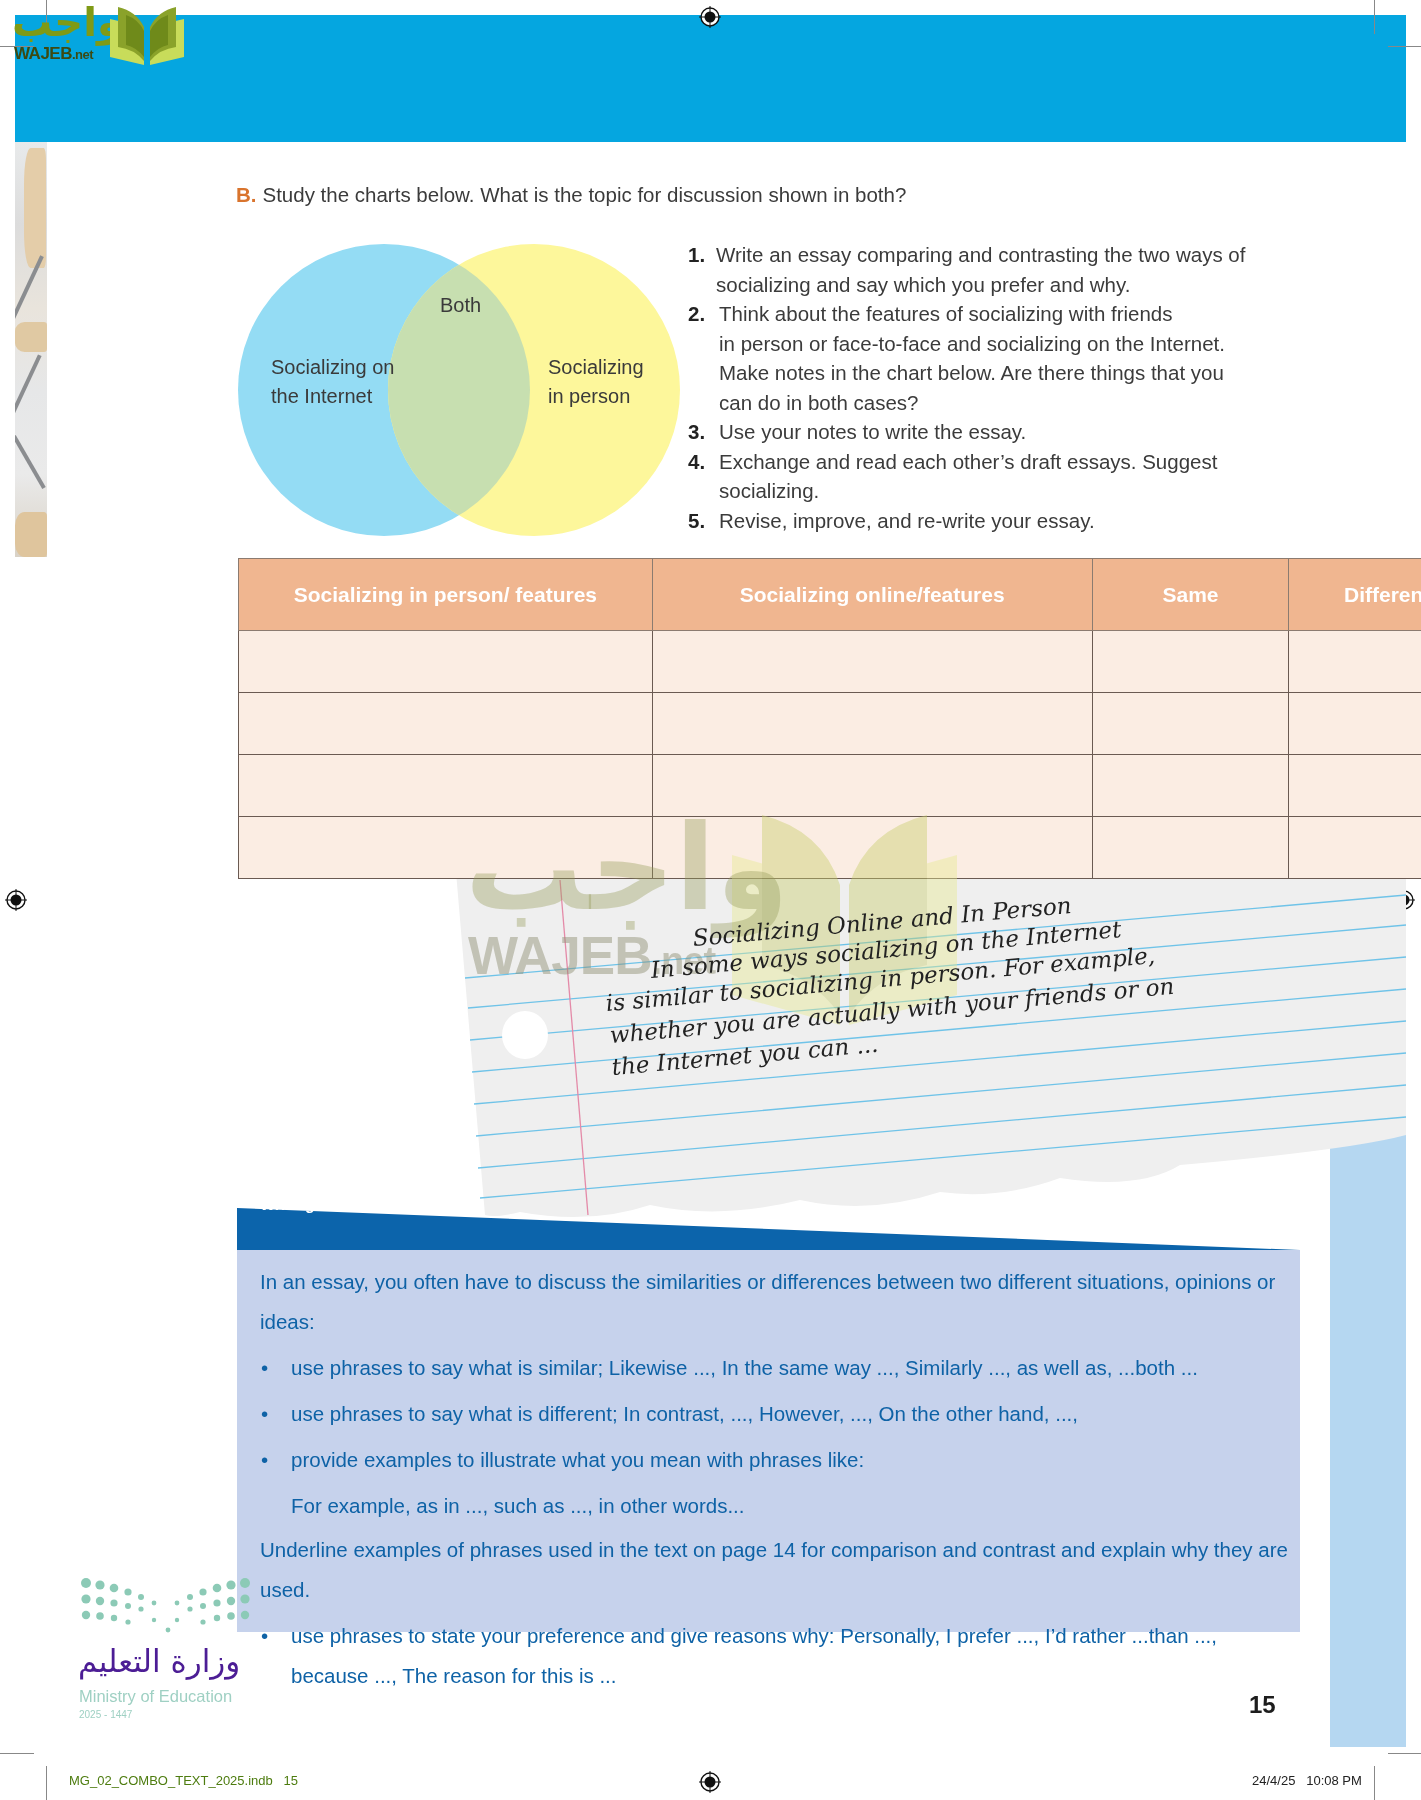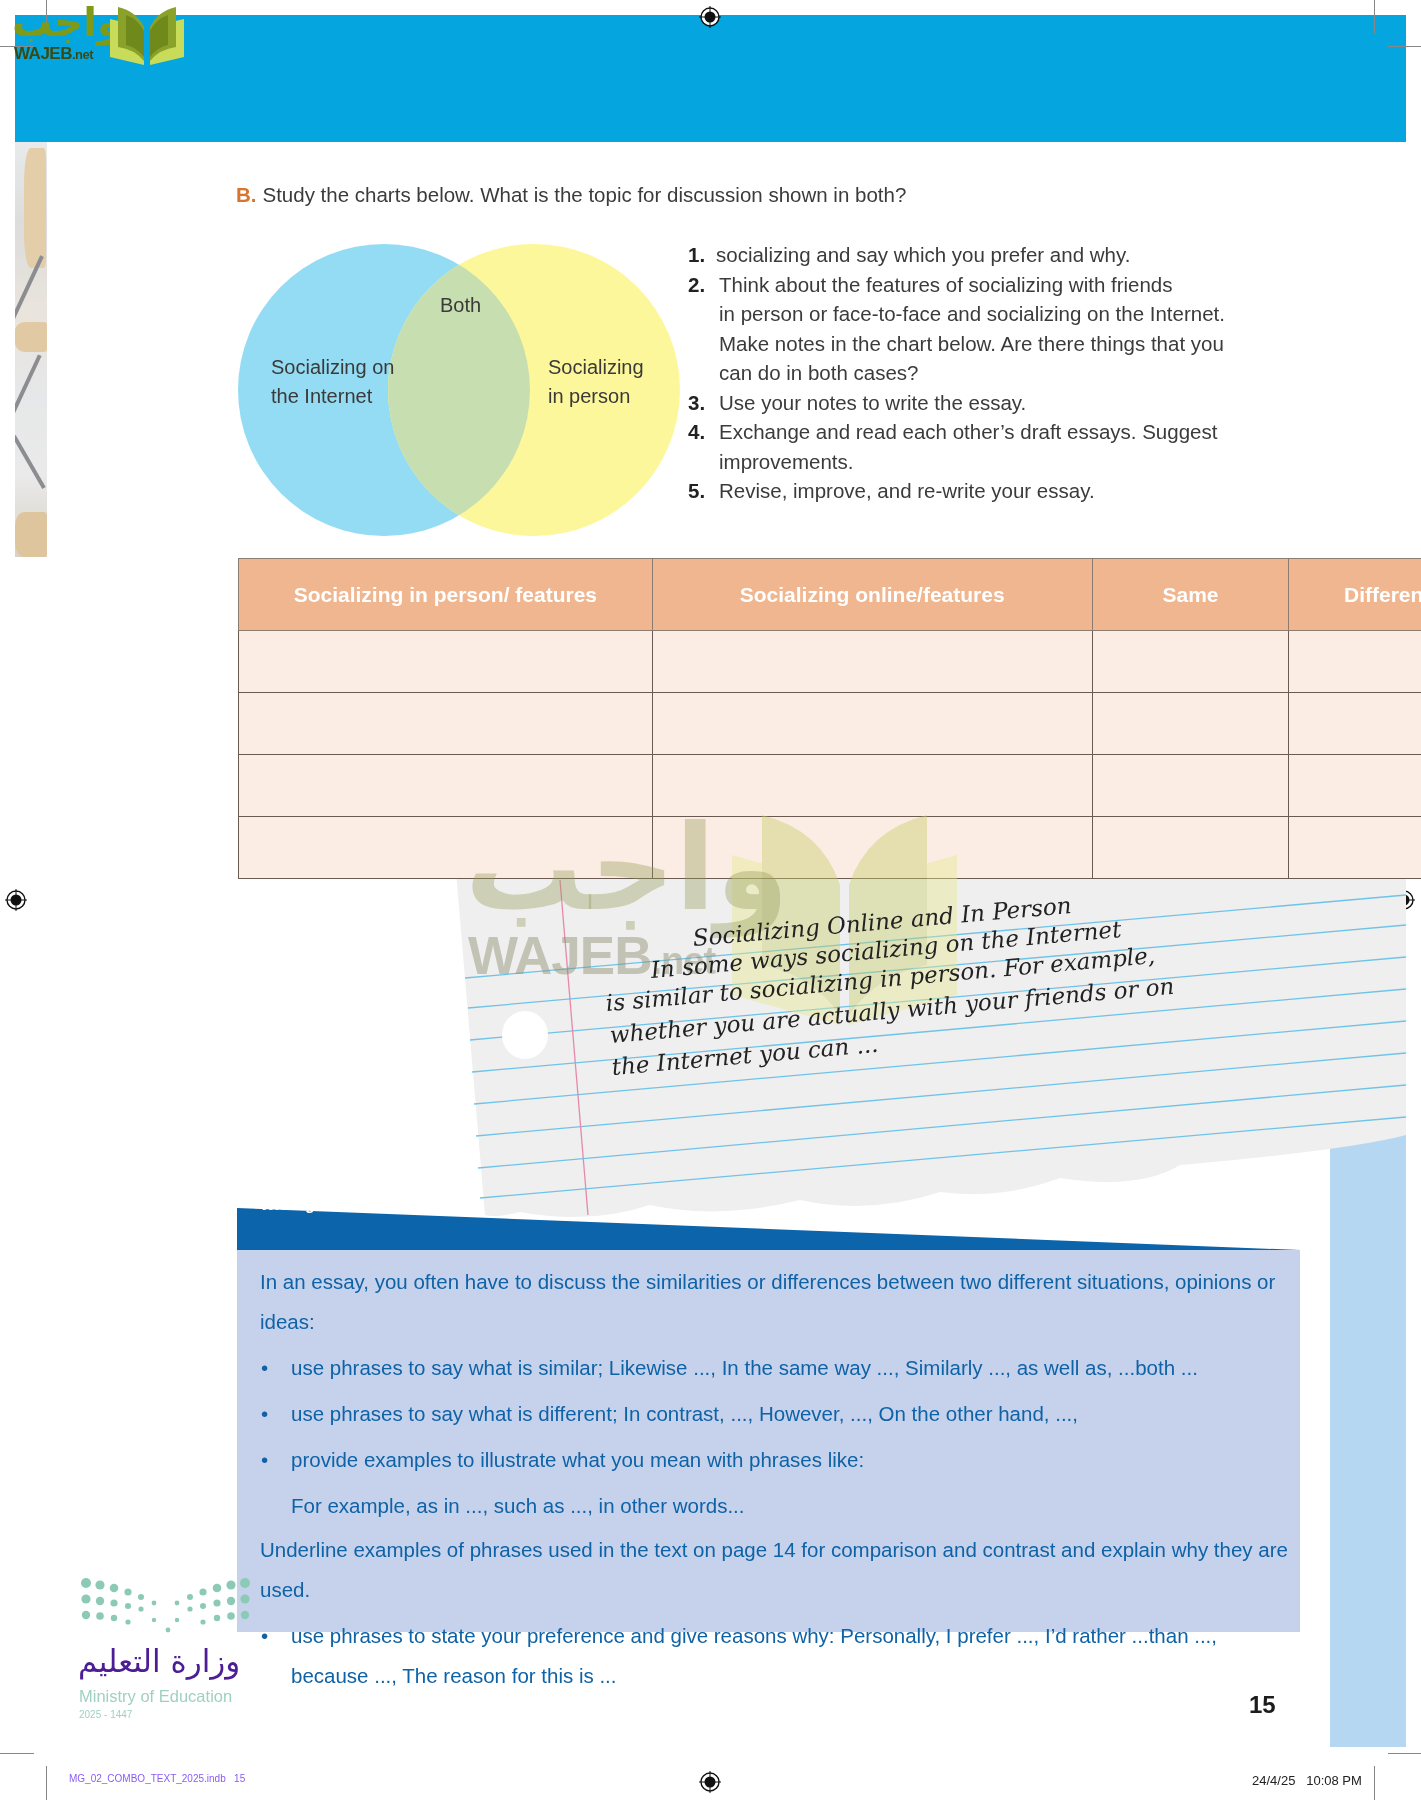--- a/index.html
+++ b/index.html
@@ -76,21 +76,21 @@
   .wc-script { font-family: "DejaVu Serif", serif; font-style: italic; font-size: 21px; color: #0e62a6; margin-bottom: 6px; letter-spacing: 0.3px; }
 
   
   .moe-dots { left: 78px; top: 1575px; width: 175px; height: 60px; }
   .moe-ar { left: 78px; top: 1643px; font-size: 31px; color: #4c1d95; font-family: "DejaVu Sans", sans-serif; }
   .moe-en { left: 79px; top: 1687px; font-size: 16.5px; color: #9fd0c3; }
   .moe-year { left: 79px; top: 1709px; font-size: 10px; color: #9fd0c3; }
 
   .page-num { left: 1249px; top: 1691px; font-size: 24px; font-weight: bold; color: #1d1d1d; }
 
-  .footer-file { left: 69px; top: 1773px; font-size: 10px; color: #8b5cf6; }
+  .footer-file { left: 69px; top: 1773px; font-size: 13px; color: #4d7c0f; }
   .footer-date { left: 1252px; top: 1773px; font-size: 13px; color: #222; }
 
   .reg-mark { width: 22px; height: 22px; }
 </style>
 </head>
 <body>
 
 <div class="abs top-band"></div>
 <div class="abs crop-mark" style="left:46px;top:0;width:1px;height:34px;"></div>
 <div class="abs crop-mark" style="left:0;top:46px;width:34px;height:1px;"></div>
@@ -169,20 +169,21 @@
   <div class="venn-label" style="left:310px;top:110px;">
     <div>Socializing</div>
       <div>in person</div>
   </div>
 </div>
 
 <div class="abs steps">
   <div class="step">
     <span class="num">1.</span>
     <div>
+        <div>Write an essay comparing and contrasting the two ways of</div>
         <div>socializing and say which you prefer and why.</div>
       </div>
   </div>
   <div class="step">
     <span class="num w2">2.</span>
     <div>
         <div>Think about the features of socializing with friends</div>
         <div>in person or face-to-face and socializing on the Internet.</div>
         <div>Make notes in the chart below. Are there things that you</div>
         <div>can do in both cases?</div>
@@ -191,21 +192,21 @@
   <div class="step">
     <span class="num w2">3.</span>
     <div>
         <div>Use your notes to write the essay.</div>
       </div>
   </div>
   <div class="step">
     <span class="num w2">4.</span>
     <div>
         <div>Exchange and read each other’s draft essays. Suggest</div>
-        <div>improvements.</div>
+        <div>socializing.</div>
       </div>
   </div>
   <div class="step">
     <span class="num w2">5.</span>
     <div>
         <div>Revise, improve, and re-write your essay.</div>
       </div>
   </div>
 </div>
 

